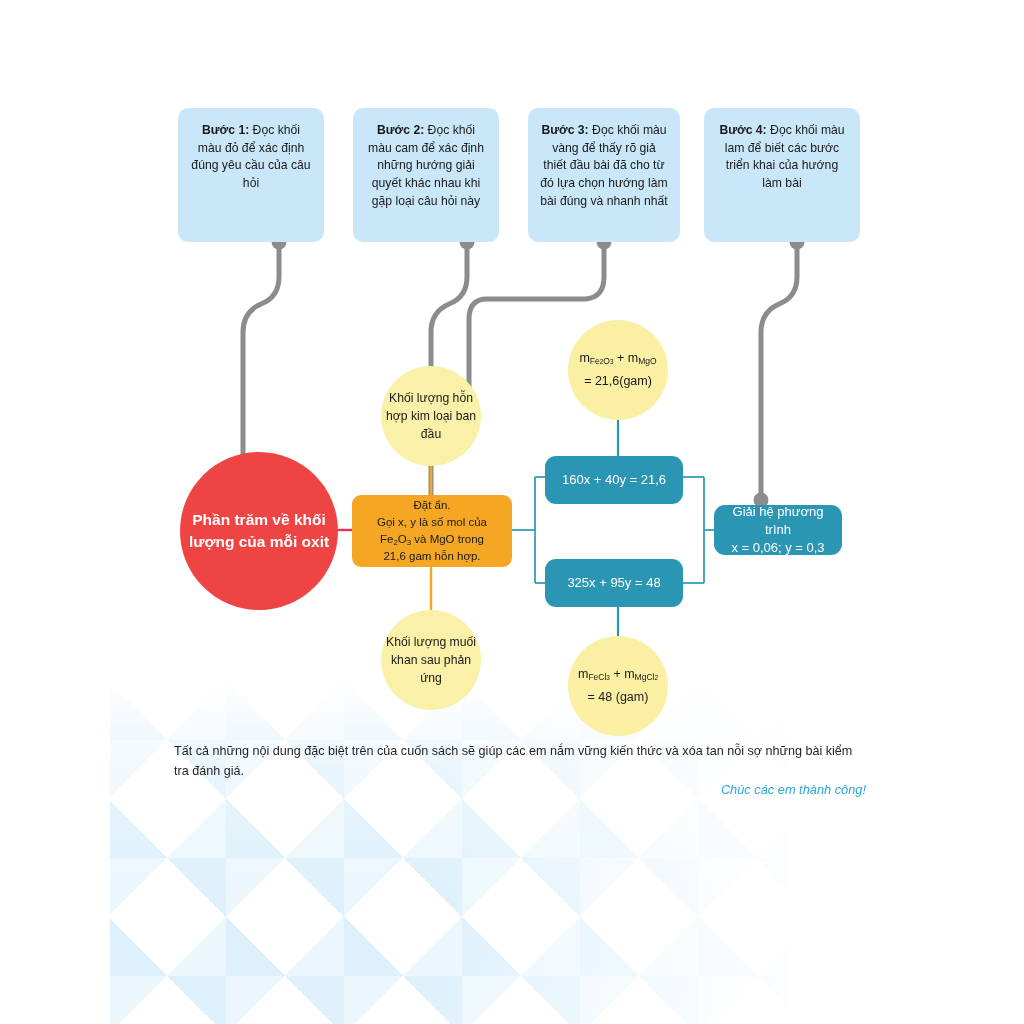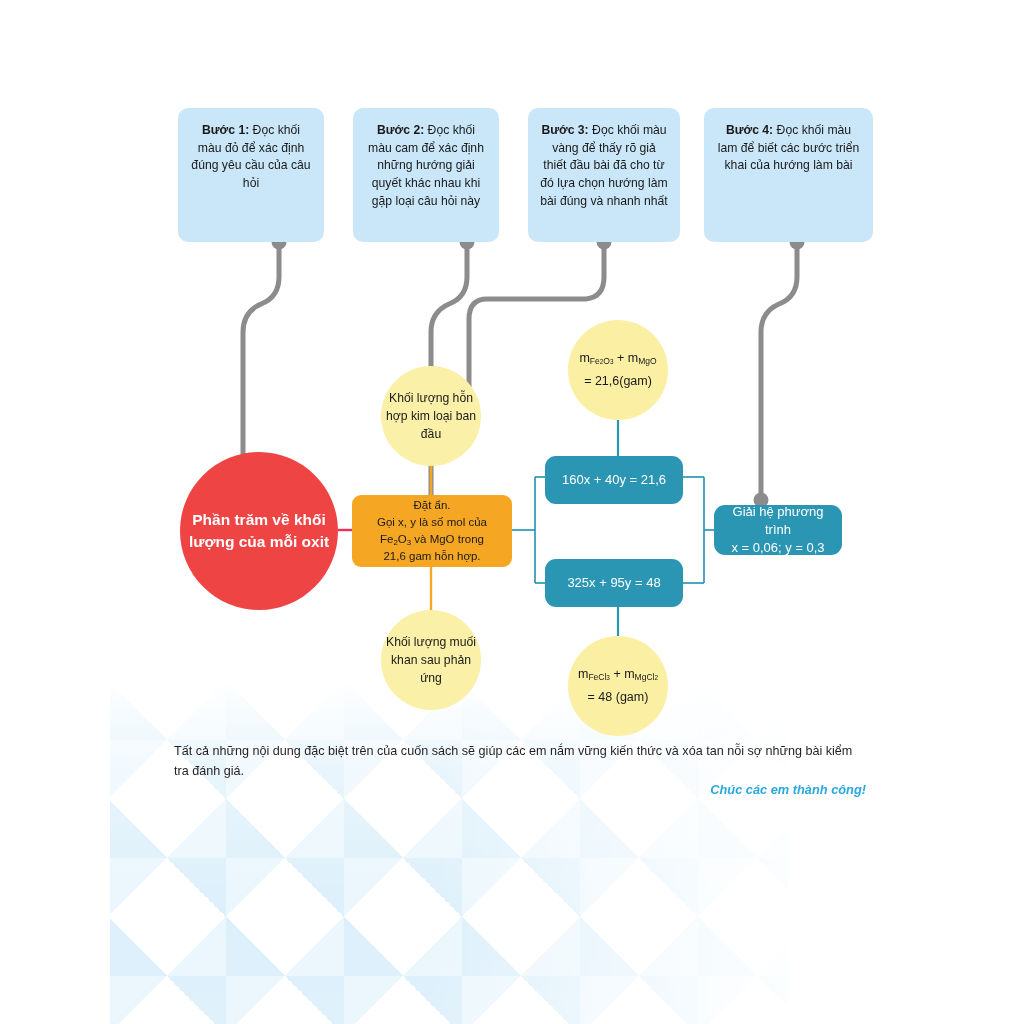--- a/index.html
+++ b/index.html
@@ -163,21 +163,21 @@
     color: #231f20;
     z-index: 4;
   }
   #footer-wish {
     position: absolute;
     left: 174px;
     top: 750px;
     width: 692px;
     text-align: right;
     font-size: 12.8px;
-    font-weight: bold;
+    font-weight: normal;
     font-style: italic;
     color: #29a8df;
     z-index: 4;
   }
 </style>
 </head>
 <body>
 
 <div id="page">
 
@@ -248,21 +248,21 @@
     </div>
 
     <div class="step-box" style="left:353px; top:76px; width:146px; height:134px;">
       <b>Bước 2:</b><span> Đọc khối màu cam để xác định những hướng giải quyết khác nhau khi gặp loại câu hỏi này</span>
     </div>
 
     <div class="step-box" style="left:528px; top:76px; width:152px; height:134px;">
       <b>Bước 3:</b><span> Đọc khối màu vàng để thấy rõ giả thiết đầu bài đã cho từ đó lựa chọn hướng làm bài đúng và nhanh nhất</span>
     </div>
 
-    <div class="step-box" style="left:704px; top:76px; width:169px; height:134px;">
+    <div class="step-box" style="left:704px; top:76px; width:156px; height:134px;">
       <b>Bước 4:</b><span> Đọc khối màu lam để biết các bước triển khai của hướng làm bài</span>
     </div>
 
     <div class="pink-circle" style="left:180px; top:420px; width:158px; height:158px;">
       <span>Phần trăm về khối lượng của mỗi oxit</span>
     </div>
 
     <div class="orange-box" style="left:352px; top:463px; width:160px; height:72px;">
       <div>
         <div>Đặt ẩn.</div>

